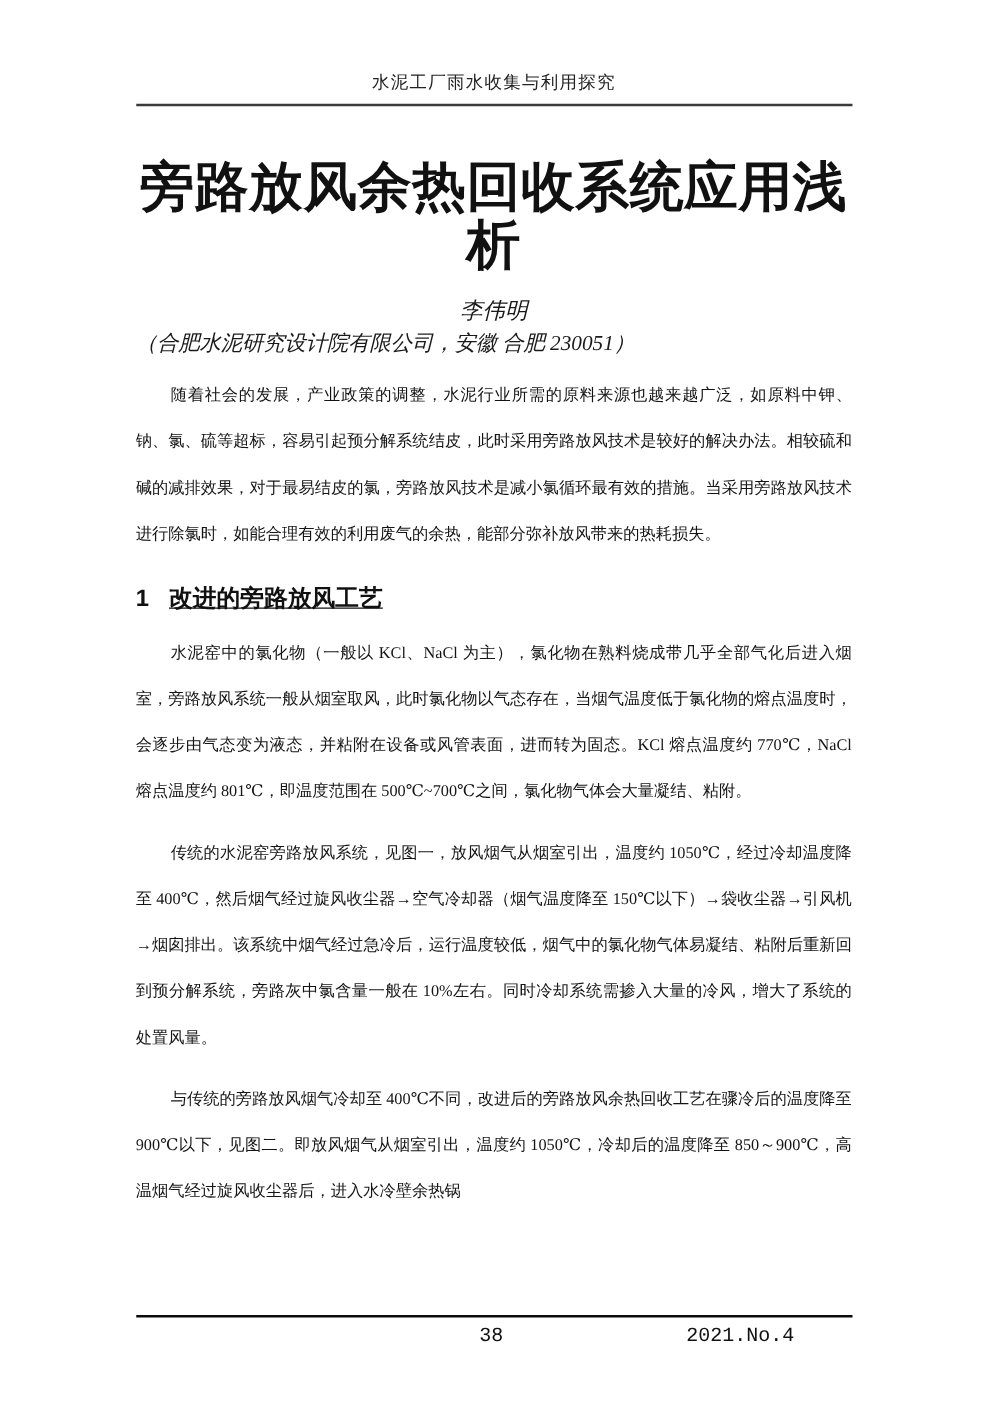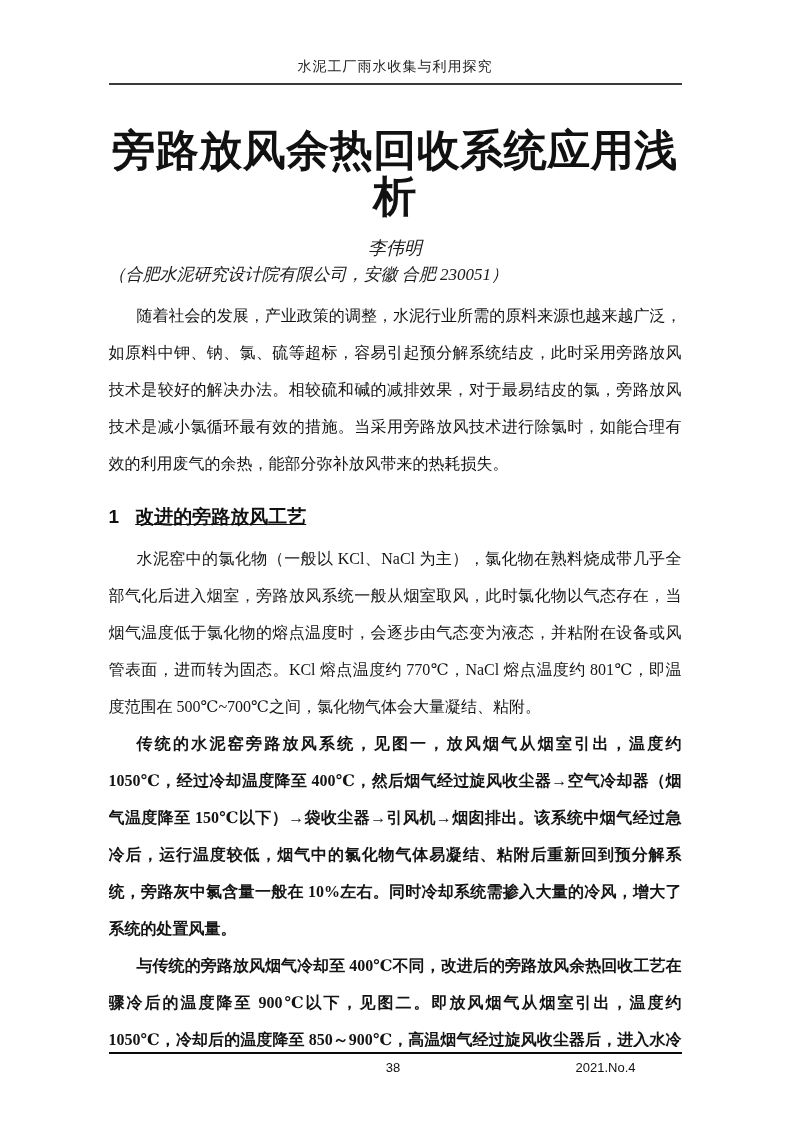--- a/index.html
+++ b/index.html
@@ -82,47 +82,46 @@
   .section-heading .sec-num {
     display: inline-block;
     margin-right: 0.85em;
   }
   .section-heading.tight {
     margin-top: 20px;
     text-decoration: underline;
   }
   .para {
     margin: 8px 0 0 0;
-    font-size: 16px;
+    font-size: 13px;
     line-height: 37px;
     text-align: justify;
     text-indent: 28px;
     color: #141414;
   }
   .para + .para {
-    margin-top: 0;
-    font-weight: bold;
+    margin-top: 12px;
   }
   
   .footer-rule {
     position: absolute;
     left: 62px;
     right: 65px;
     top: 1052px;
     border-top: 2px solid #0a0a0a;
     height: 0;
   }
   .footer {
     position: absolute;
     left: 58px;
     right: 65px;
     top: 1058px;
     height: 22px;
-    font-family: Liberation Sans, sans-serif;
-    font-size: 13px;
+    font-family: Liberation Mono, monospace;
+    font-size: 16px;
     color: #111111;
   }
   .page-number {
     position: absolute;
     left: 0;
     right: 0;
     text-align: center;
     top: 2px;
   }
   .issue-label {

